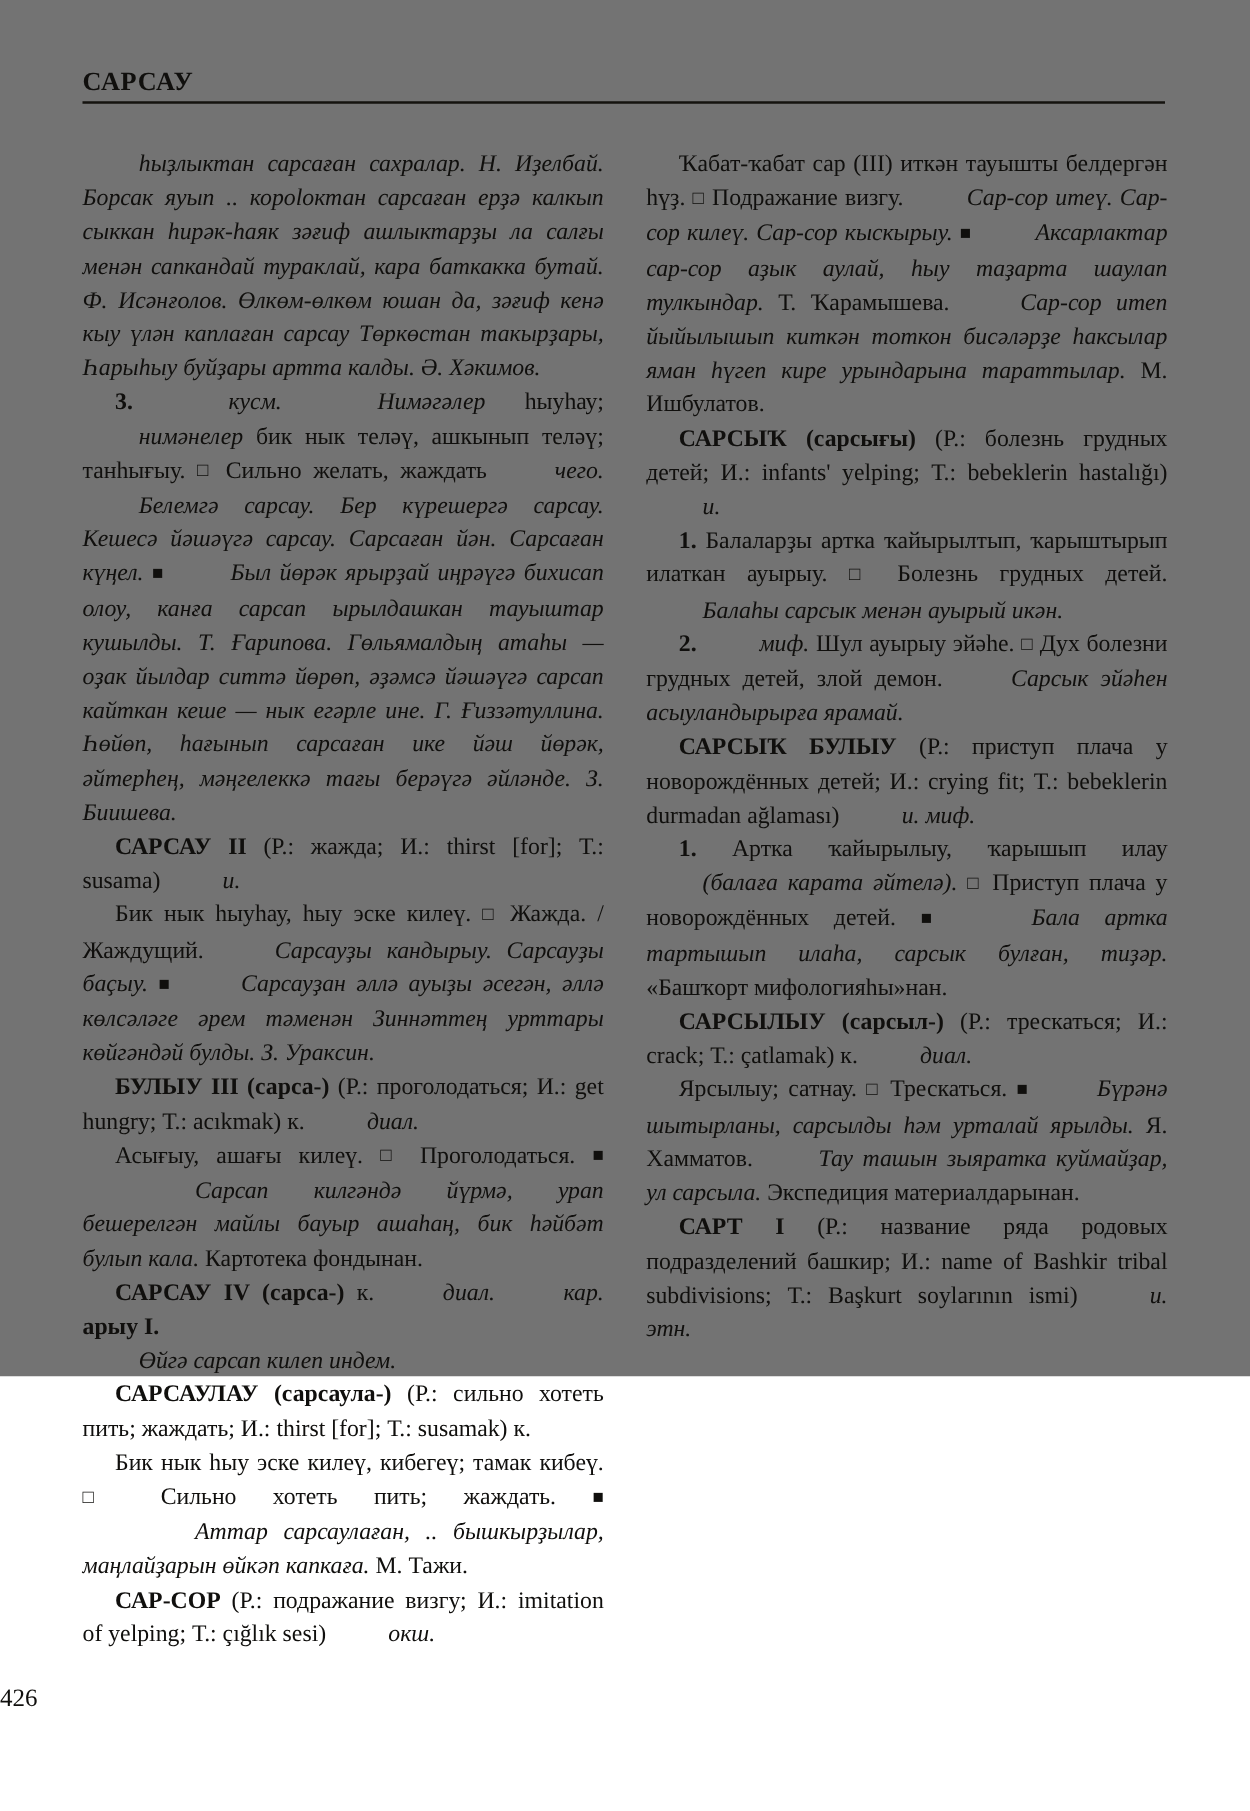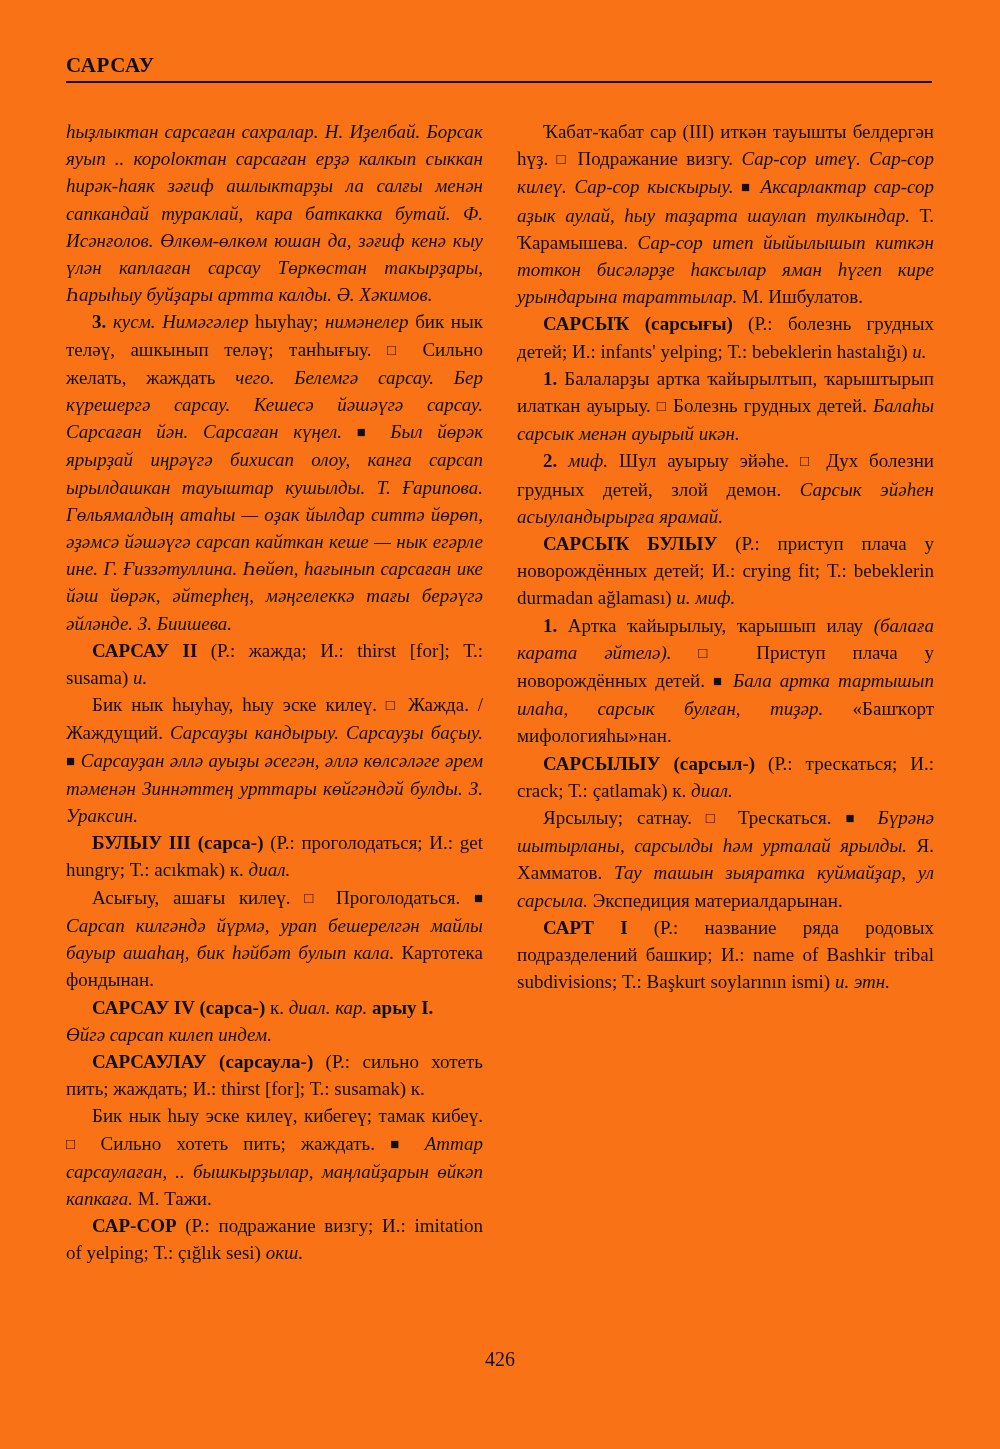--- a/index.html
+++ b/index.html
@@ -14,22 +14,22 @@
     color: #100f0d;
     position: relative;
     overflow: hidden;
   }
 
   .page {
     position: absolute;
     left: 0;
     top: 0;
     width: 1000px;
-    height: 1449px;
-    background: #f97316;
+    height: 1101px;
+    background: #737373;
   }
 
   
   .runhead-wrap {
     position: absolute;
     left: 66px;
     top: 52px;
     width: 866px;
   }
   .runhead {
@@ -68,20 +68,21 @@
     font-family: "Liberation Serif", "DejaVu Serif", serif;
   }
   p.cont { text-indent: 0; }
   p.ind  { text-indent: 26px; }
 
   .hw {
     font-weight: bold;
   }
   .it {
     font-style: italic;
+    margin-left: 45px;
   }
   .num {
     font-weight: bold;
   }
   .sq-open::before {
     content: "\25A1";
     font-size: 15px;
     vertical-align: 1px;
   }
   .sq-fill::before {
@@ -89,21 +90,21 @@
     font-size: 15px;
     vertical-align: 1px;
   }
 
   
   .folio {
     position: absolute;
     top: 1348px;
     left: 0;
     width: 1000px;
-    text-align: center;
+    text-align: left;
     font-size: 20px;
     font-family: "Liberation Serif", "DejaVu Serif", serif;
   }
 </style>
 </head>
 <body>
 
 <div class="page">
 
   <div class="runhead-wrap">

